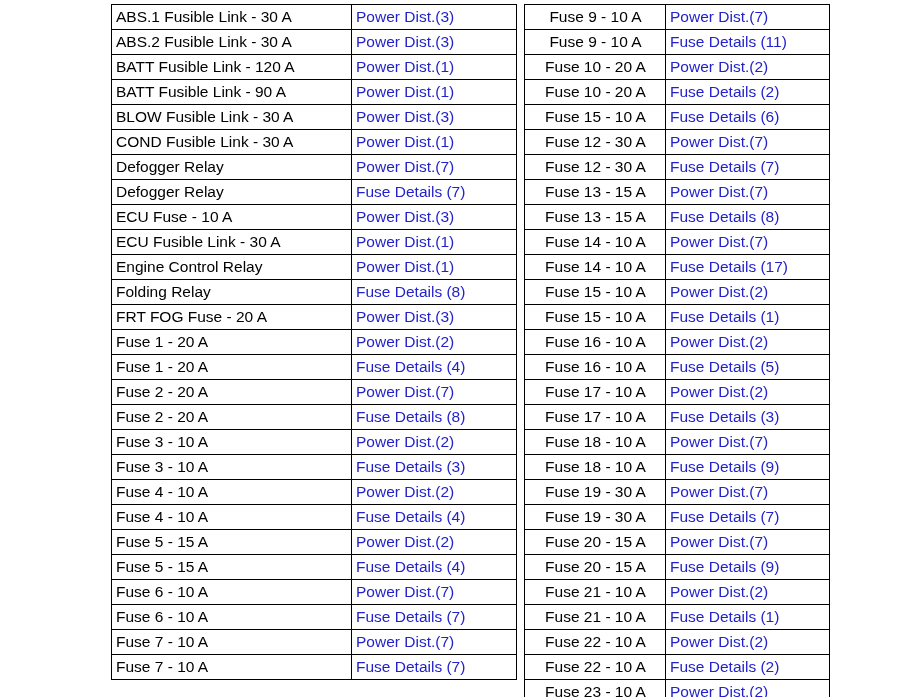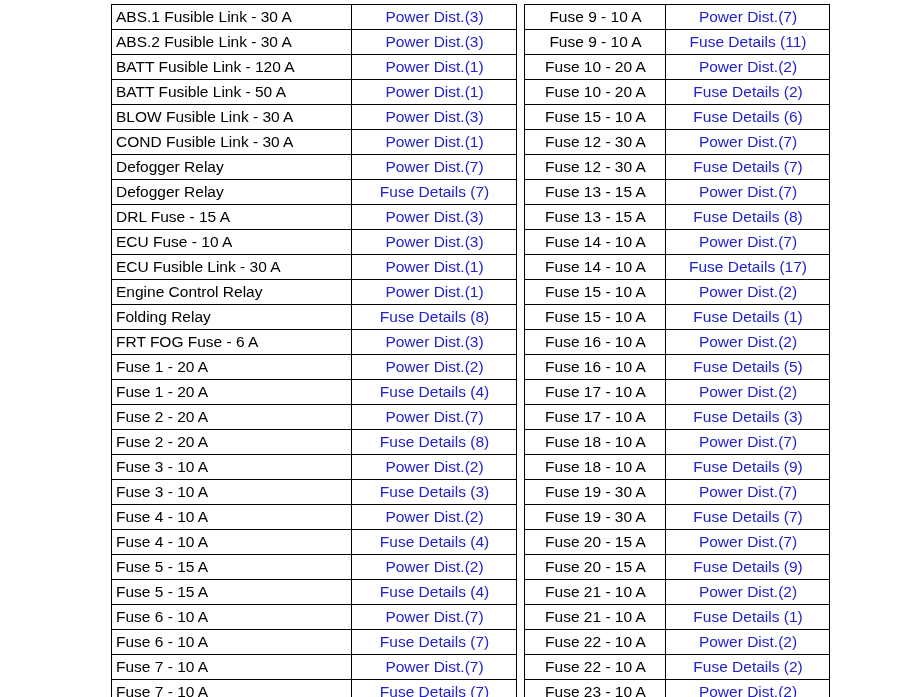--- a/index.html
+++ b/index.html
@@ -43,21 +43,20 @@
     overflow: hidden;
     vertical-align: middle;
   }
   table.index.left td.term { width: 232px; }
   table.index.left td.ref  { width: 157px; }
   table.index.right td.term { width: 133px; text-align: center; }
   table.index.right td.ref  { width: 156px; }
   td.ref {
     color: #2222cc;
     border-color: #3333bb;
-    text-align: center;
   }
   td.ref span {
     color: #2222cc;
   }
   .gap {
     width: 7px;
     height: 1px;
   }
 </style>
 </head>
@@ -73,61 +72,57 @@
           </tr>
           <tr>
             <td class="term">ABS.2 Fusible Link - 30 A</td>
             <td class="ref"><span>Power Dist.(3)</span></td>
           </tr>
           <tr>
             <td class="term">BATT Fusible Link - 120 A</td>
             <td class="ref"><span>Power Dist.(1)</span></td>
           </tr>
           <tr>
-            <td class="term">BATT Fusible Link - 50 A</td>
+            <td class="term">BATT Fusible Link - 90 A</td>
             <td class="ref"><span>Power Dist.(1)</span></td>
           </tr>
           <tr>
             <td class="term">BLOW Fusible Link - 30 A</td>
             <td class="ref"><span>Power Dist.(3)</span></td>
           </tr>
           <tr>
             <td class="term">COND Fusible Link - 30 A</td>
             <td class="ref"><span>Power Dist.(1)</span></td>
           </tr>
           <tr>
             <td class="term">Defogger Relay</td>
             <td class="ref"><span>Power Dist.(7)</span></td>
           </tr>
           <tr>
             <td class="term">Defogger Relay</td>
             <td class="ref"><span>Fuse Details (7)</span></td>
-          </tr>
-          <tr>
-            <td class="term">DRL Fuse - 15 A</td>
-            <td class="ref"><span>Power Dist.(3)</span></td>
           </tr>
           <tr>
             <td class="term">ECU Fuse - 10 A</td>
             <td class="ref"><span>Power Dist.(3)</span></td>
           </tr>
           <tr>
             <td class="term">ECU Fusible Link - 30 A</td>
             <td class="ref"><span>Power Dist.(1)</span></td>
           </tr>
           <tr>
             <td class="term">Engine Control Relay</td>
             <td class="ref"><span>Power Dist.(1)</span></td>
           </tr>
           <tr>
             <td class="term">Folding Relay</td>
             <td class="ref"><span>Fuse Details (8)</span></td>
           </tr>
           <tr>
-            <td class="term">FRT FOG Fuse - 6 A</td>
+            <td class="term">FRT FOG Fuse - 20 A</td>
             <td class="ref"><span>Power Dist.(3)</span></td>
           </tr>
           <tr>
             <td class="term">Fuse 1 - 20 A</td>
             <td class="ref"><span>Power Dist.(2)</span></td>
           </tr>
           <tr>
             <td class="term">Fuse 1 - 20 A</td>
             <td class="ref"><span>Fuse Details (4)</span></td>
           </tr>

